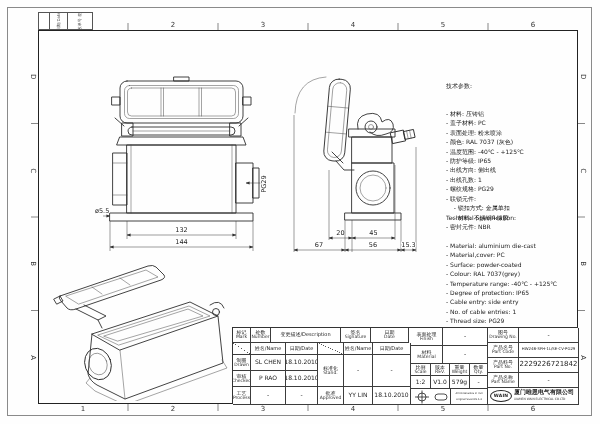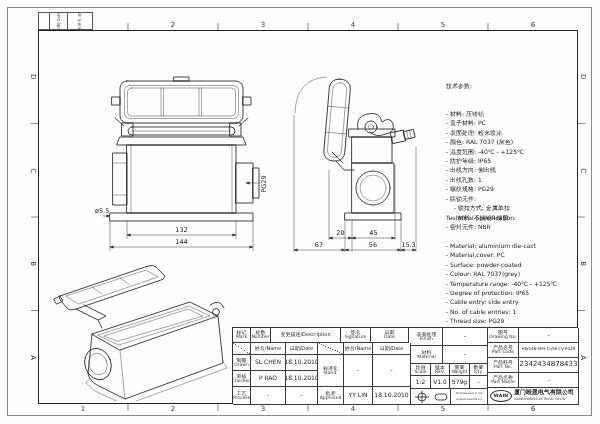--- a/index.html
+++ b/index.html
@@ -396,21 +396,21 @@
           <span class="lblcn">产品名号</span>
           <span class="lblen">Part Code</span>
         </div>
       <div class="cell" style="left:31px;top:15px;width:60px;height:15px">
           <span class="scaleit" style="font-size:7px">HW24B-SFH-1L/SE-CV-PG29</span>
         </div>
       <div class="cell" style="left:0;top:30px;width:31px;height:15px">
           <span class="lblcn">产品料号</span>
           <span class="lblen">Part No.</span>
         </div>
-      <div class="cell" style="left:31px;top:30px;width:60px;height:15px;font-size:7px">2342434878433</div>
+      <div class="cell" style="left:31px;top:30px;width:60px;height:15px;font-size:7px">2229226721842</div>
       <div class="cell" style="left:0;top:45px;width:31px;height:15px">
           <span class="lblcn">产品名称</span>
           <span class="lblen">Part Name</span>
         </div>
       <div class="cell val" style="left:31px;top:45px;width:60px;height:15px">-</div>
       <div class="cell" style="left:0;top:60px;width:91px;height:17px;flex-direction:row;gap:2px;justify-content:flex-start;padding-left:2px">
         <div class="logo-oval">WAIN</div>
         <div style="display:flex;flex-direction:column;align-items:flex-start;line-height:1.1">
           <span class="company-cn">厦门唯恩电气有限公司</span>
           <span class="company-en">XIAMEN WAIN ELECTRICAL CO.LTD</span>

